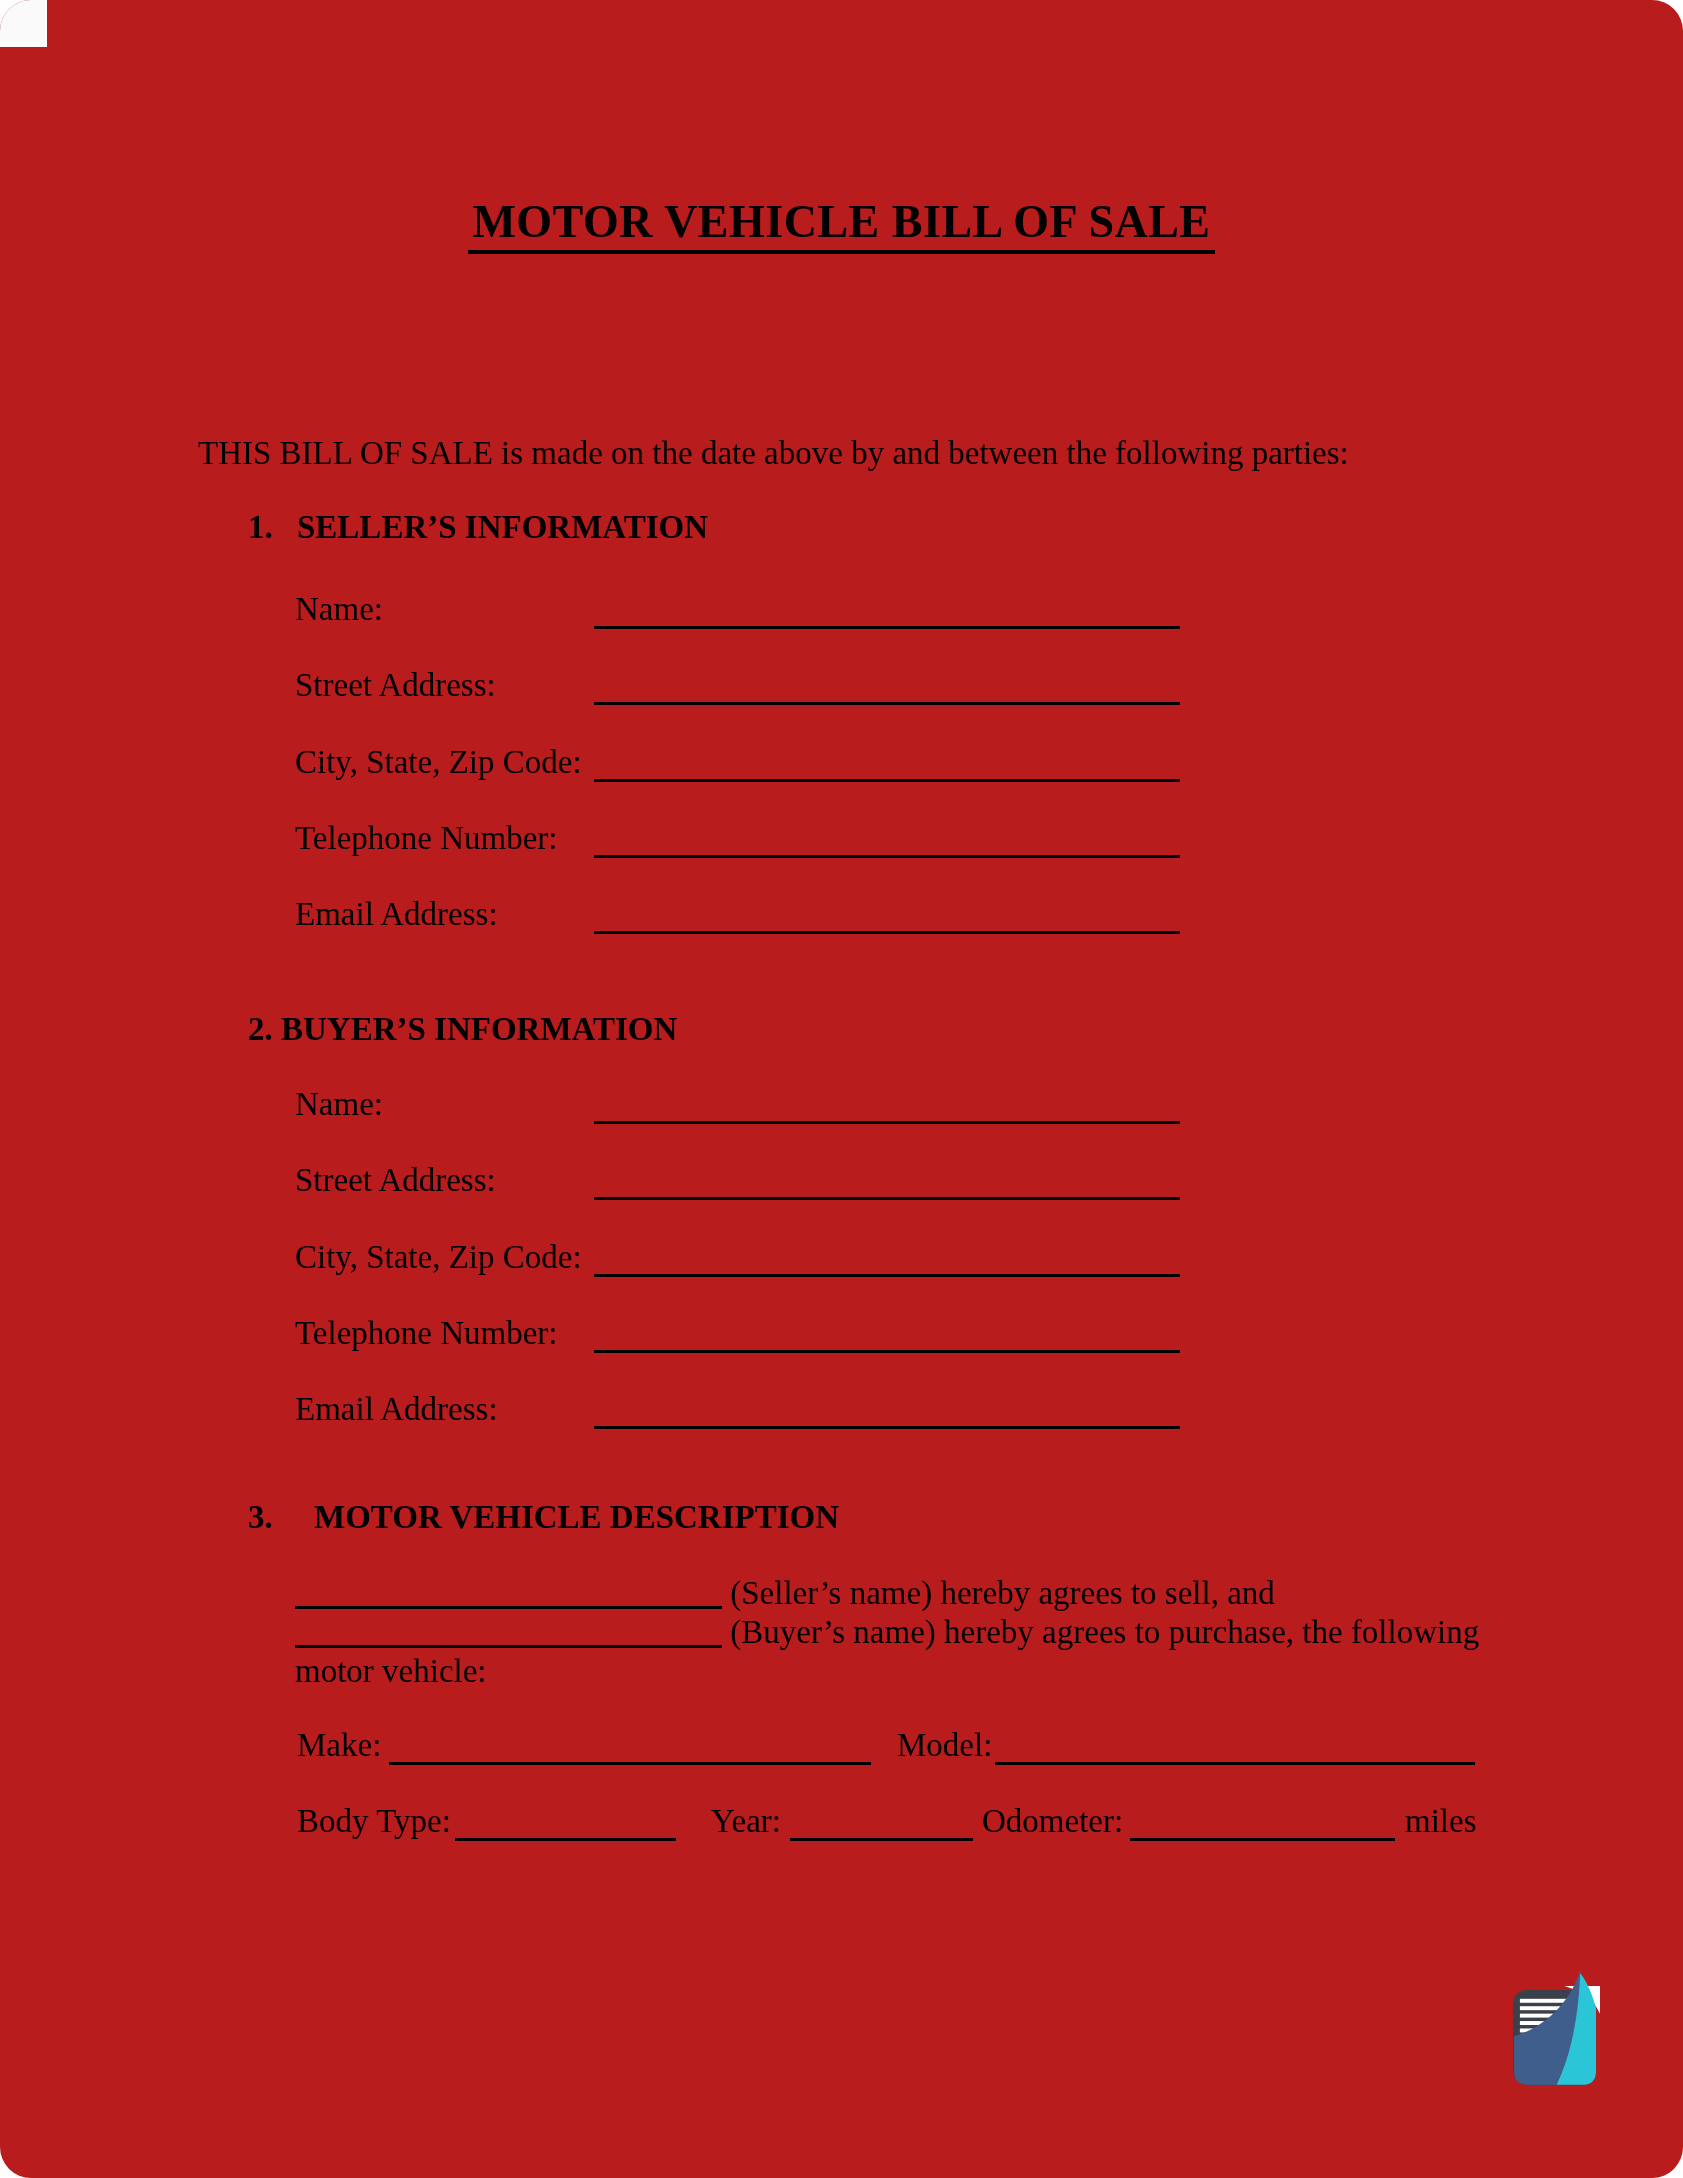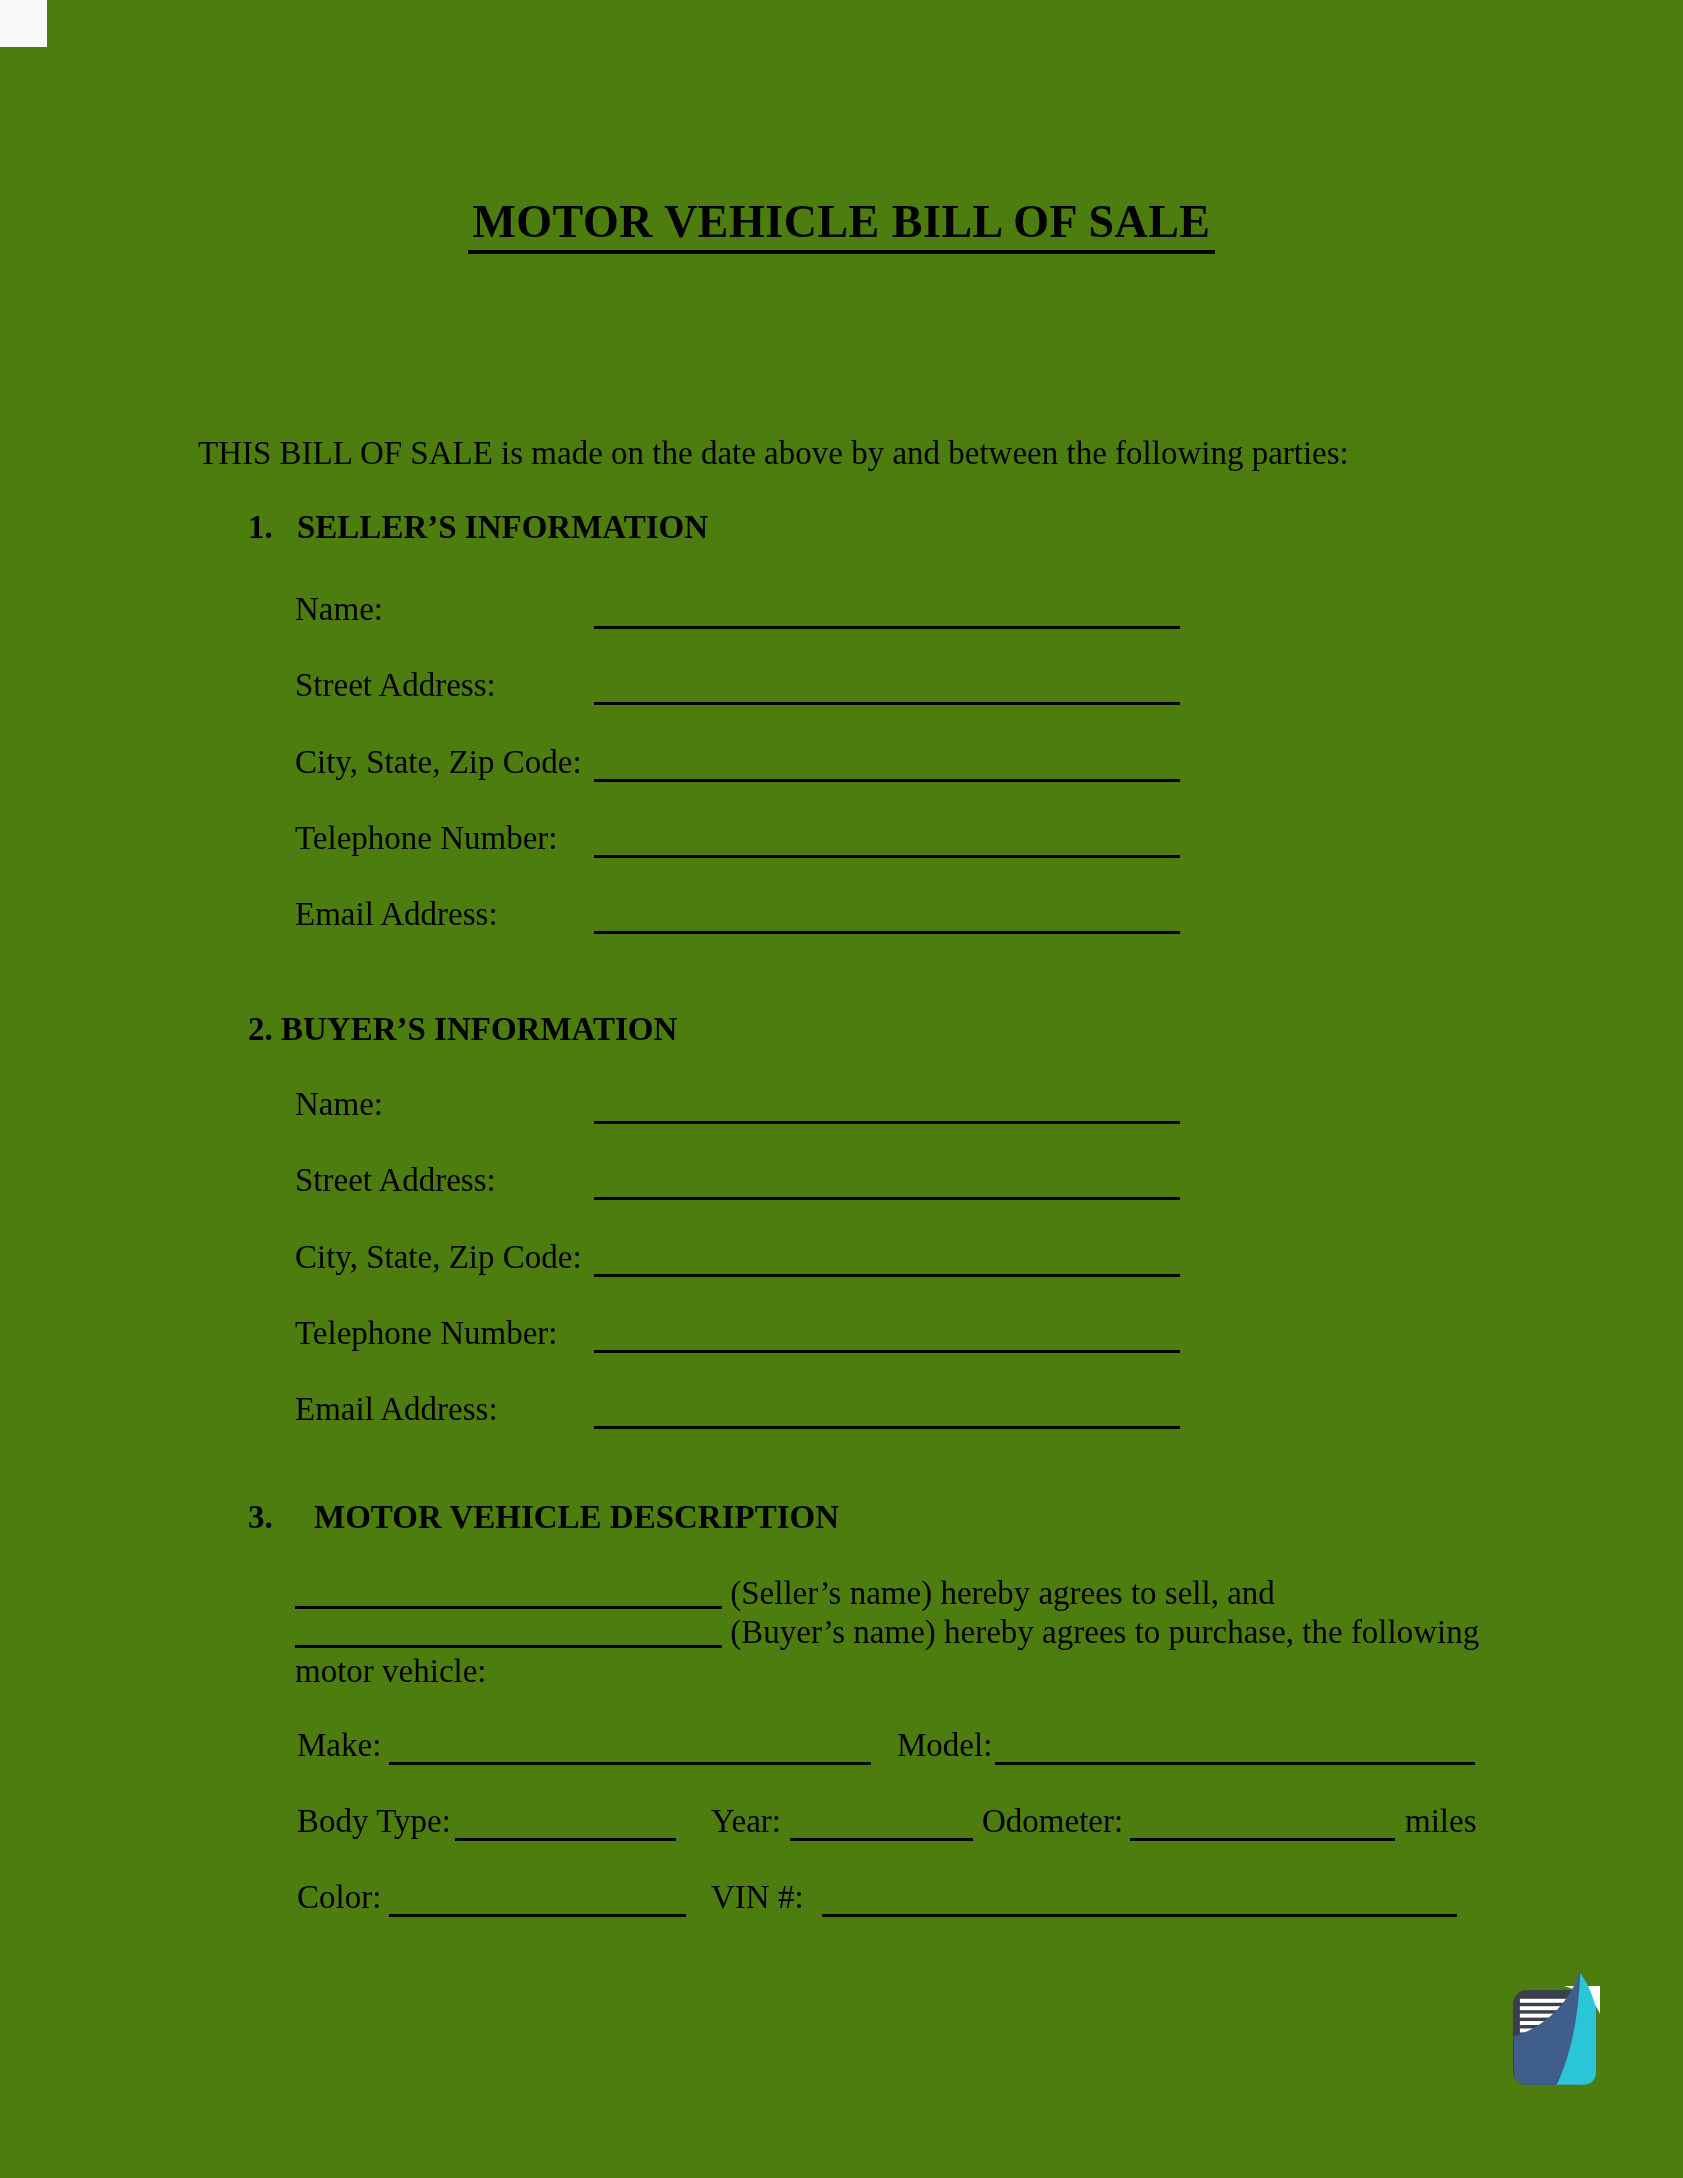--- a/index.html
+++ b/index.html
@@ -1,17 +1,17 @@
 <!DOCTYPE html>
 <html><head>
 <meta charset="utf-8">
 <style>
   html,body{margin:0;padding:0;background:#ffffff;}
   body{width:1683px;height:2178px;position:relative;font-family:"Liberation Serif","DejaVu Serif",serif;color:#000;}
-  .page{position:absolute;inset:0;background:#4d7c0f;overflow:hidden;}
+  .page{position:absolute;inset:0;background:#b91c1c;overflow:hidden;border-radius:31px;}
   .corner-artifact{position:absolute;left:0;top:0;width:47px;height:47px;background:#fafafa;}
   .row{position:absolute;left:0;width:1683px;height:42px;font-size:33px;line-height:40px;white-space:nowrap;}
   .abs{position:absolute;top:0;}
   .b{font-weight:bold;}
   .title-wrap{position:absolute;left:0;top:197px;width:1683px;text-align:center;}
   .title{display:inline-block;font-size:46px;font-weight:bold;line-height:50px;border-bottom:4px solid #000;padding:0 4px 3px 4px;letter-spacing:0.5px;}
   .uline{position:absolute;height:0;border-bottom:3px solid #000;}
   .iblank{display:inline-block;height:0;border-bottom:3px solid #000;margin-bottom:-5px;}
   .tri{position:absolute;left:198px;top:1574px;width:1386px;font-size:33px;line-height:39px;white-space:nowrap;}
   .logo{position:absolute;left:1511px;top:1966px;width:89px;height:121px;}
@@ -105,26 +105,20 @@
   <div class="row" style="top:1801px;">
     <span class="abs" style="left:297px;">Body Type:</span>
     <span class="uline" style="left:455px;width:221px;top:37px;"></span>
     <span class="abs" style="left:711px;">Year:</span>
     <span class="uline" style="left:790px;width:183px;top:37px;"></span>
     <span class="abs" style="left:982px;">Odometer:</span>
     <span class="uline" style="left:1130px;width:265px;top:37px;"></span>
     <span class="abs" style="left:1405px;">miles</span>
   </div>
 
-  <div class="row" style="top:1877px;">
-    <span class="abs" style="left:297px;">Color:</span>
-    <span class="uline" style="left:389px;width:297px;top:37px;"></span>
-    <span class="abs" style="left:711px;">VIN #:</span>
-    <span class="uline" style="left:822px;width:635px;top:37px;"></span>
-  </div>
 
   <svg class="logo" viewBox="0 0 90 122" aria-hidden="true">
     <rect x="2" y="24" width="84" height="96" rx="14" fill="#3a414b"></rect>
     <g fill="#ffffff">
       <rect x="9" y="33" width="68" height="4"></rect>
       <rect x="9" y="40.5" width="68" height="4"></rect>
       <rect x="9" y="48" width="61" height="4"></rect>
       <rect x="9" y="55.5" width="51" height="4"></rect>
       <rect x="9" y="63" width="41" height="4"></rect>
       <rect x="9" y="70.5" width="29" height="4"></rect>

